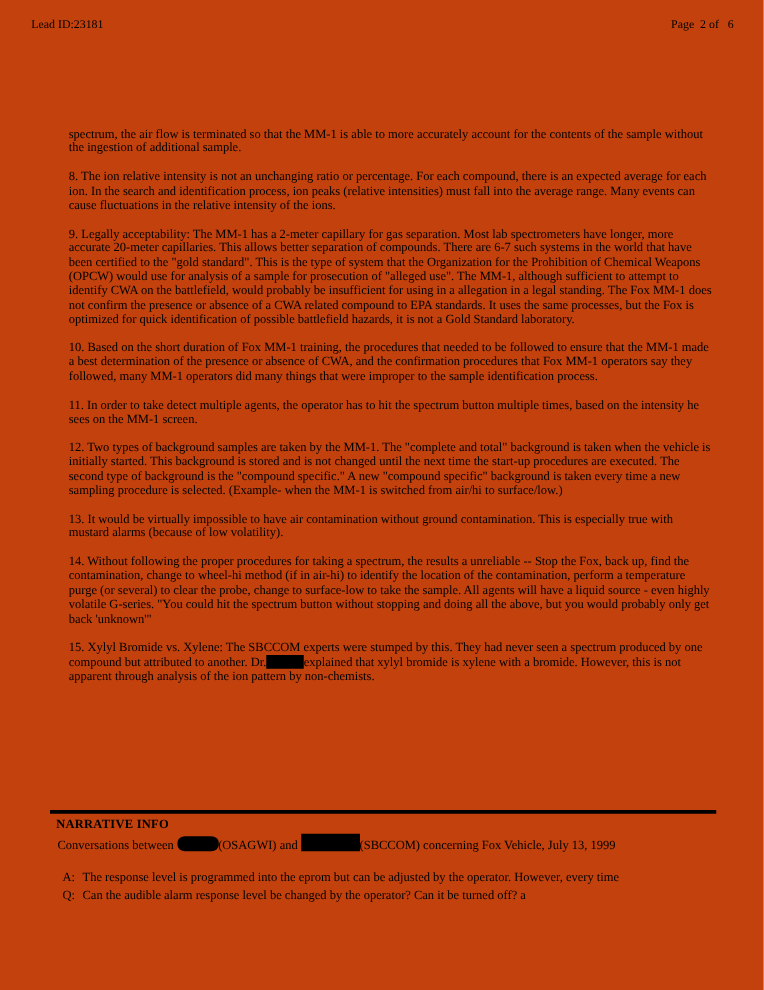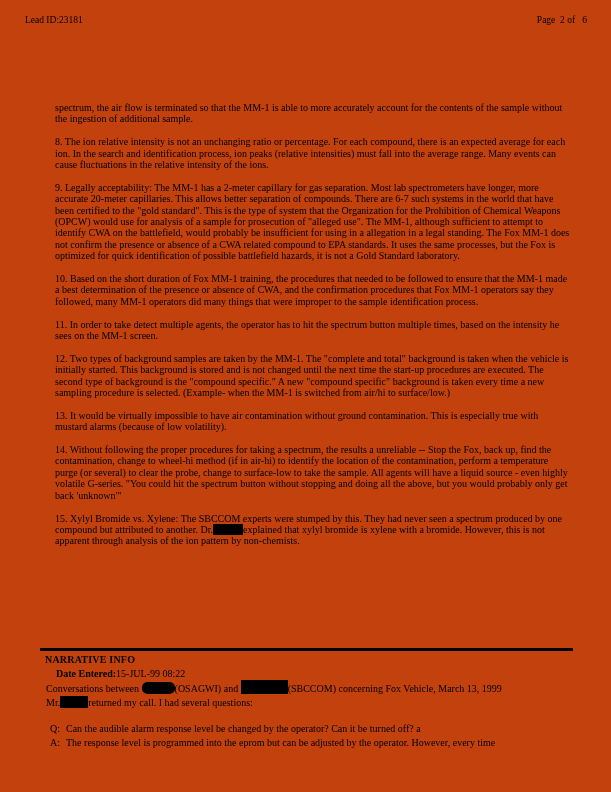--- a/index.html
+++ b/index.html
@@ -78,22 +78,20 @@
     <p>11. In order to take detect multiple agents, the operator has to hit the spectrum button multiple times, based on the intensity he sees on the MM-1 screen.</p>
     <p>12. Two types of background samples are taken by the MM-1.  The "complete and total" background is taken when the vehicle is initially started.  This background is stored and is not changed until the next time the start-up procedures are executed.  The second type of background is the "compound specific."  A new "compound specific" background is taken every time a new sampling procedure is selected.  (Example-  when the MM-1 is switched from air/hi to surface/low.)</p>
     <p>13. It would be virtually impossible to have air contamination without ground contamination.  This is especially true with mustard alarms (because of low volatility).</p>
     <p>14. Without following the proper procedures for taking a spectrum, the results a unreliable -- Stop the Fox, back up, find the contamination, change to wheel-hi method (if in air-hi) to identify the location of  the contamination, perform a temperature purge (or several) to clear the probe, change to surface-low to take the sample. All agents will have a liquid source - even highly volatile G-series. "You could hit the spectrum button without stopping and doing all the above, but you would probably only get back 'unknown'"</p>
     <p><span>15. Xylyl Bromide vs. Xylene:  The SBCCOM experts were stumped by this.  They had never seen a spectrum produced by one compound but attributed to another.  Dr.</span><span class="redact r-dr"></span><span>explained that xylyl bromide is xylene with a bromide.  However, this is not apparent through analysis of the ion pattern by non-chemists.</span></p>
   </div>
 
   <div class="narrative">
     <div class="divider"></div>
     <div class="nrow nar-title bold">NARRATIVE INFO</div>
-    <div class="nrow indent"><span class="bold">Date Entered:</span><span>15-JUL-99 08:22</span></div>
-    <div class="nrow conv-indent"><span>Conversations between </span><span class="redact r-c1 blob"></span><span>(OSAGWI) and </span><span class="redact r-c2"></span><span>(SBCCOM) concerning Fox Vehicle, March 13, 1999</span></div>
-    <div class="nrow conv-indent"><span>Mr.</span><span class="redact r-mr"></span><span>returned my call.  I had several questions:</span></div>
+    <div class="nrow conv-indent"><span>Conversations between </span><span class="redact r-c1 blob"></span><span>(OSAGWI) and </span><span class="redact r-c2"></span><span>(SBCCOM) concerning Fox Vehicle, July 13, 1999</span></div>
     <div class="qa-block">
+      <div class="nrow"><span class="q-label">A:</span><span>The response level is programmed into the eprom but can be adjusted by the operator.  However, every time</span></div>
       <div class="nrow"><span class="q-label">Q:</span><span>Can the audible alarm response level be changed by the operator?  Can it be turned off?  a</span></div>
-      <div class="nrow"><span class="q-label">A:</span><span>The response level is programmed into the eprom but can be adjusted by the operator.  However, every time</span></div>
     </div>
   </div>
 
 </div>
 
 </body></html>

